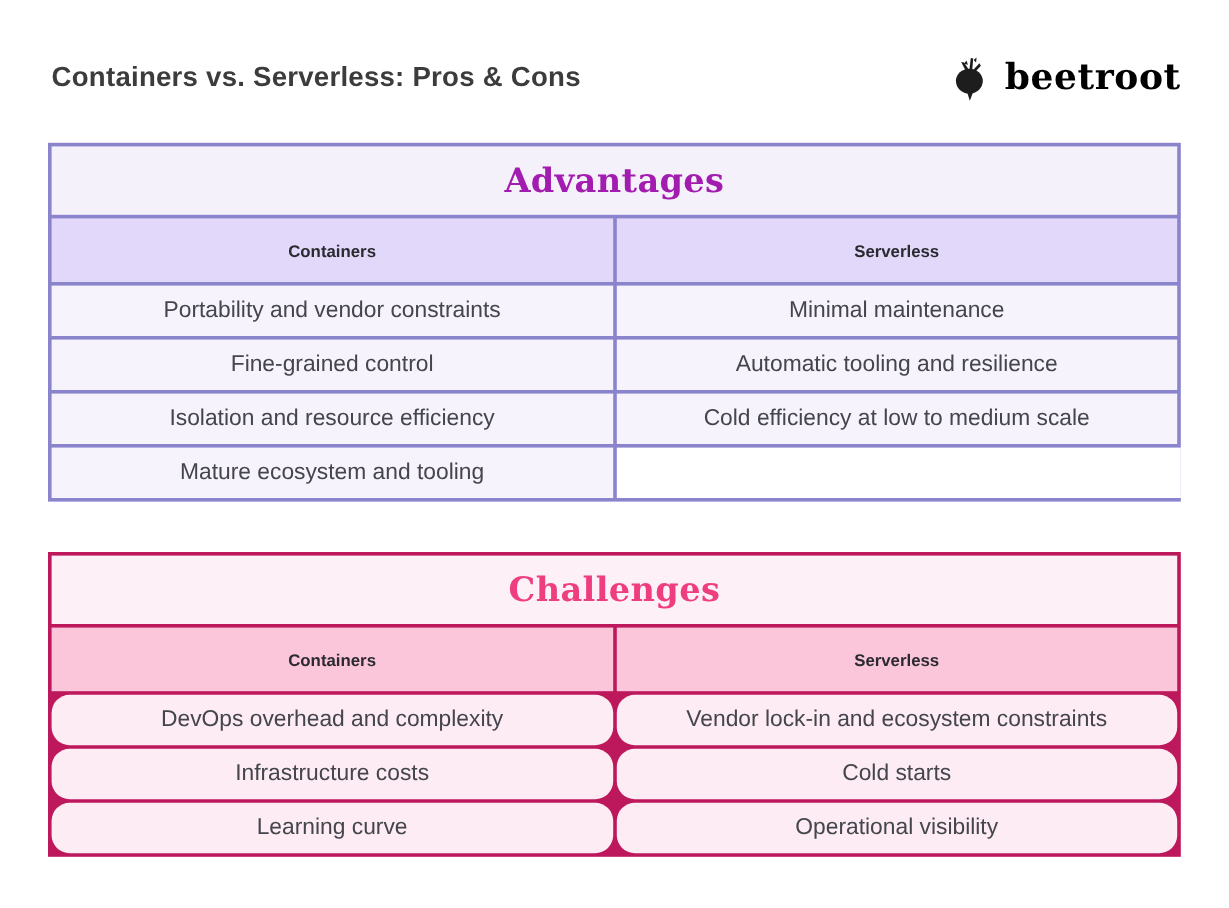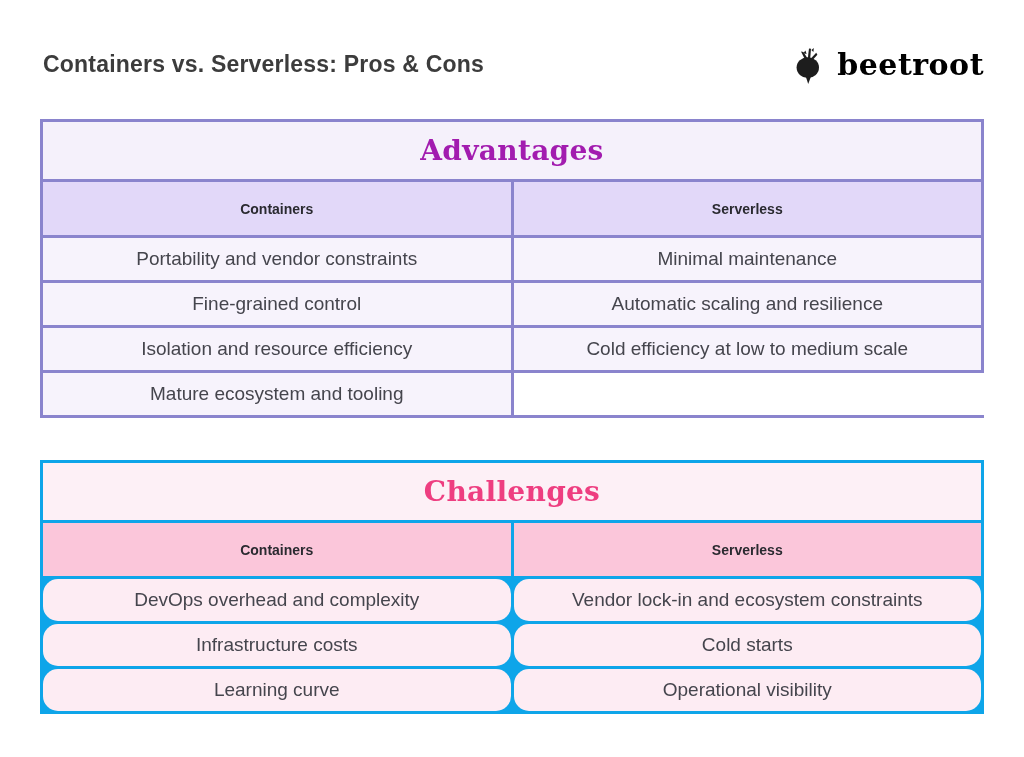--- a/index.html
+++ b/index.html
@@ -39,21 +39,21 @@
     letter-spacing: 0.5px;
   }
   .tables-wrap { margin: 0 40px; }
   .cmp-table {
     display: grid;
     grid-template-columns: 1fr 1fr;
     padding: 3px;
     gap: 3px;
   }
   .cmp-table.advantages { background: #8a84cd; margin-top: 31px; }
-  .cmp-table.challenges { background: #0ea5e9; margin-top: 42px; }
+  .cmp-table.challenges { background: #be185d; margin-top: 42px; }
 
   .tbl-title {
     grid-column: 1 / -1;
     height: 57px;
     display: flex;
     align-items: center;
     justify-content: center;
     font-family: "DejaVu Serif", serif;
     font-weight: 700;
     font-size: 28px;
@@ -116,21 +116,21 @@
 
   <div class="tables-wrap">
 
     <div class="cmp-table advantages">
       <div class="tbl-title">Advantages</div>
       <div class="col-header">Containers</div>
       <div class="col-header">Serverless</div>
       <div class="cell">Portability and vendor constraints</div>
       <div class="cell">Minimal maintenance</div>
       <div class="cell">Fine-grained control</div>
-      <div class="cell">Automatic scaling and resilience</div>
+      <div class="cell">Automatic tooling and resilience</div>
       <div class="cell">Isolation and resource efficiency</div>
       <div class="cell">Cold efficiency at low to medium scale</div>
       <div class="cell">Mature ecosystem and tooling</div>
       <div class="cell cell-empty"></div>
     </div>
 
     <div class="cmp-table challenges">
       <div class="tbl-title">Challenges</div>
       <div class="col-header">Containers</div>
       <div class="col-header">Serverless</div>

